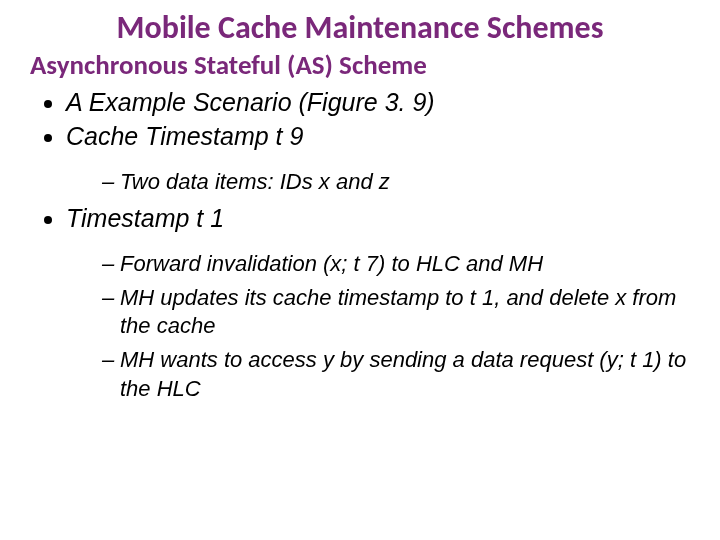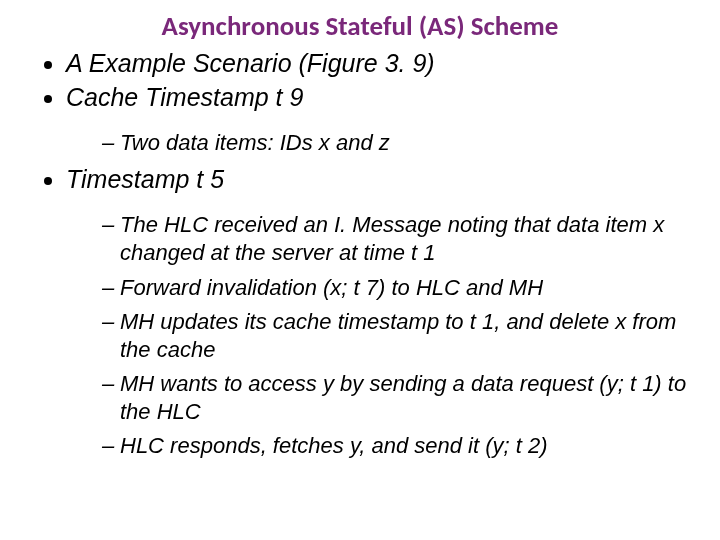--- a/index.html
+++ b/index.html
@@ -24,21 +24,20 @@
     color: #7a287a;
     text-align: center;
     margin: 0 0 2px 0;
     line-height: 1.15;
   }
   .subtitle {
     font-family: "Segoe UI", "Calibri", Arial, sans-serif;
     font-weight: 700;
     font-size: 27px;
     color: #7a287a;
-    text-align: center;
     margin: 0 0 6px 0;
     line-height: 1.15;
   }
   ul.level1 {
     margin: 0;
     padding-left: 36px;
     font-size: 25px;
     line-height: 1.28;
     font-style: italic;
   }
@@ -62,48 +61,43 @@
     content: "–";
     position: absolute;
     left: 0;
     top: 0;
   }
 </style>
 </head>
 <body>
 
 <div class="slide">
+  <h1 class="title">Mobile Cache Maintenance Schemes</h1>
   <h2 class="subtitle">Asynchronous Stateful (AS) Scheme</h2>
 
   <ul class="level1">
     <li>
       <span>A Example Scenario (Figure 3. 9)</span>
     </li>
     <li>
       <span>Cache Timestamp t 9</span>
       <ul class="level2">
         <li>
           <span>Two data items: IDs x and z</span>
         </li>
       </ul>
     </li>
     <li>
-      <span>Timestamp t 5</span>
+      <span>Timestamp t 1</span>
       <ul class="level2">
-        <li>
-          <span>The HLC received an I. Message noting that data item x changed at the server at time t 1</span>
-        </li>
         <li>
           <span>Forward invalidation (x; t 7) to HLC and MH</span>
         </li>
         <li>
           <span>MH updates its cache timestamp to t 1, and delete x from the cache</span>
         </li>
         <li>
           <span>MH wants to access y by sending a data request (y; t 1) to the HLC</span>
         </li>
-        <li>
-          <span>HLC responds, fetches y, and send it (y; t 2)</span>
-        </li>
       </ul>
     </li>
   </ul>
 </div>
 
 </body></html>

